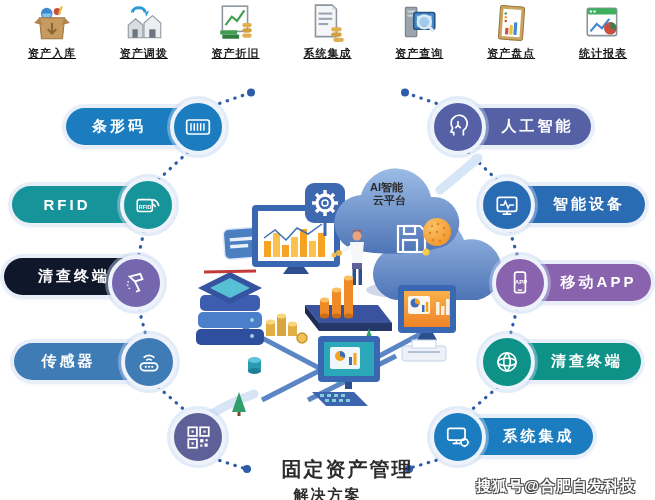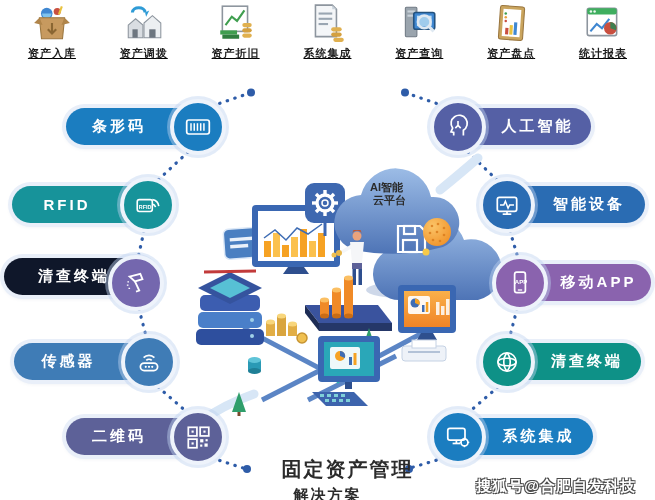--- a/index.html
+++ b/index.html
@@ -406,23 +406,20 @@
         <path d="M10.5 11.5 a3.5 3.5 0 0 1 5 0"></path>
       <rect x="5" y="14" width="16" height="7" rx="3.5"></rect>
       <g fill="#fff" stroke="none">
           <circle cx="10" cy="17.5" r="1"></circle>
           <circle cx="13" cy="17.5" r="1"></circle>
           <circle cx="16" cy="17.5" r="1"></circle>
         </g>
     </svg>
   </div>
 
-  <div class="pill left" style="left: 66px; top: 418px; width: 152px; background: rgb(93, 97, 152);">
-    <span class="pill-label">二维码</span>
-  </div>
   <div class="node-circle" style="left: 170px; top: 409px; background: rgb(93, 97, 152);">
     <svg viewBox="0 0 26 26" fill="none" stroke="#fff" stroke-width="1.6">
       <rect x="4" y="4" width="8" height="8"></rect>
         <rect x="15" y="4" width="8" height="8"></rect>
         <rect x="4" y="15" width="8" height="8"></rect>
       <g fill="#fff" stroke="none">
           <rect x="7" y="7" width="2" height="2"></rect>
           <rect x="18" y="7" width="2" height="2"></rect>
           <rect x="7" y="18" width="2" height="2"></rect>
       <rect x="15" y="15" width="3" height="3"></rect>

